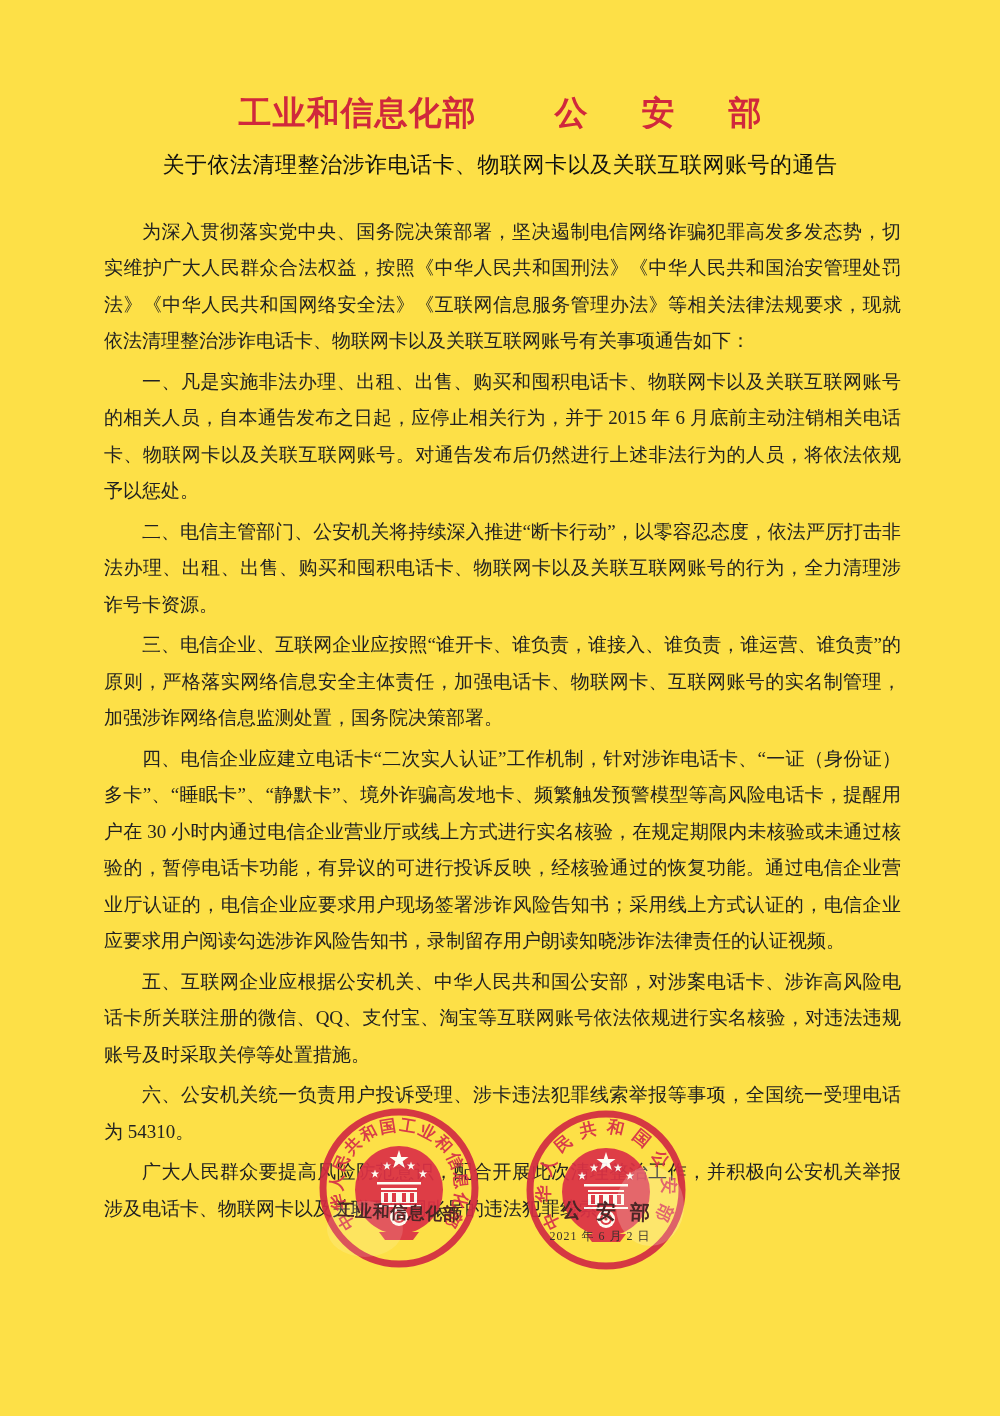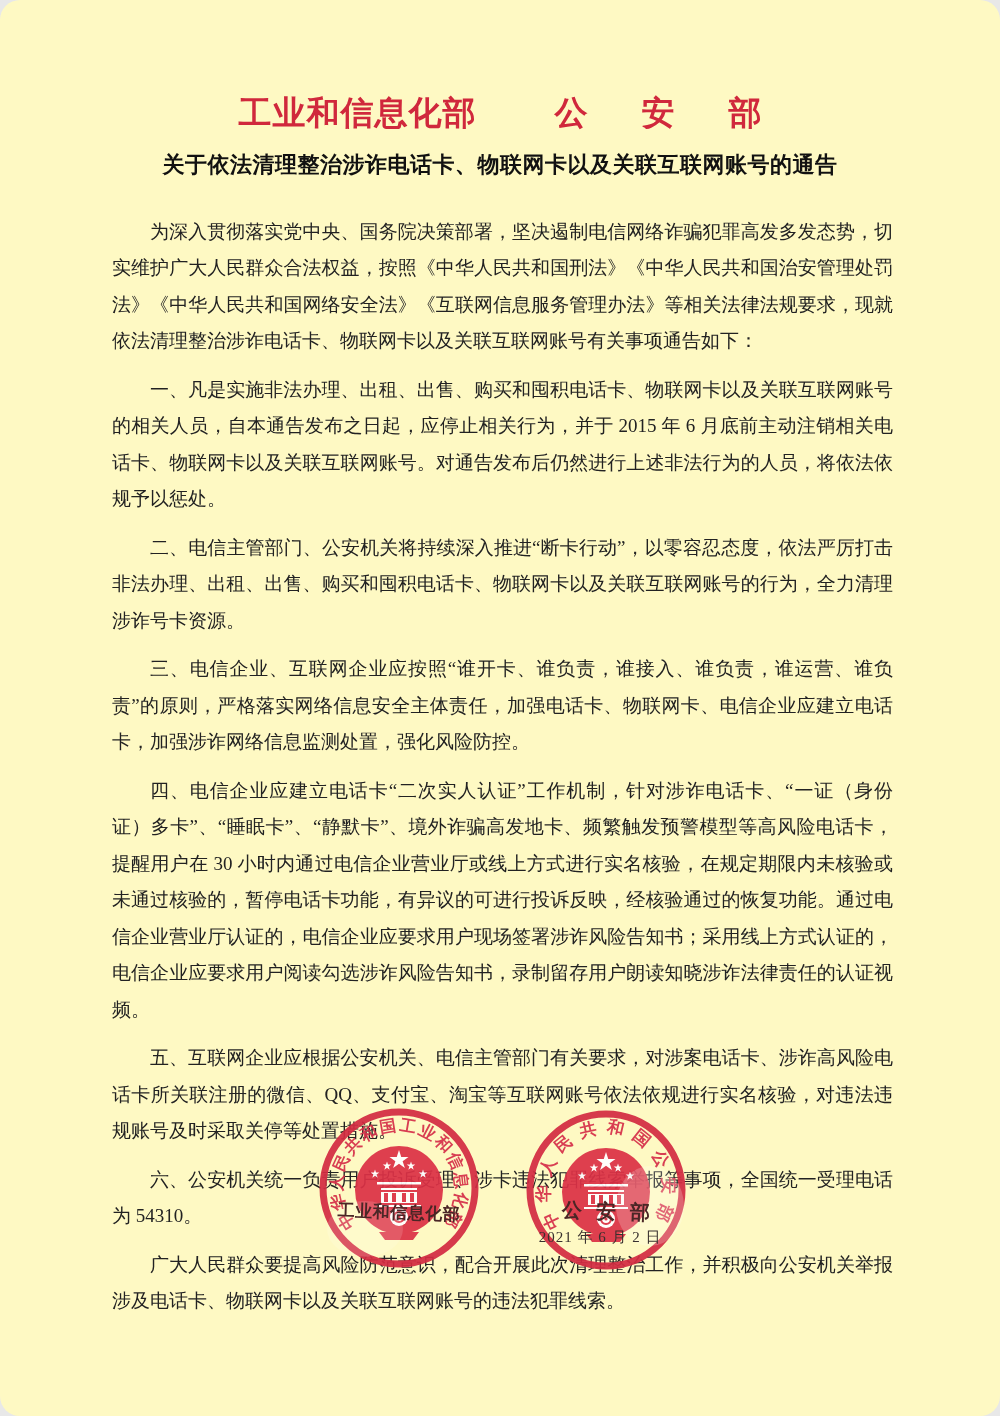--- a/index.html
+++ b/index.html
@@ -1,25 +1,24 @@
 <!DOCTYPE html>
 <html><head>
 <meta charset="utf-8">
 <style>
   * { margin:0; padding:0; box-sizing:border-box; }
   html,body { background:#e8e8e8; }
   .page {
     position:relative;
     width:1000px; height:1416px;
     margin:0 auto;
-    background:#fef9c3;
+    background:#fde047;
     font-family:"Liberation Serif","DejaVu Serif",serif;
     color:#222;
     overflow:hidden;
-    border-radius:20px;
   }
   .red-header {
     margin-top:94px;
     display:flex;
     justify-content:center;
     align-items:baseline;
     gap:78px;
     color:#d0283c;
     font-size:33px;
     font-weight:bold;
@@ -27,34 +26,34 @@
     letter-spacing:1px;
   }
   .ministry-right {
     letter-spacing:54px;
     margin-right:-54px;
   }
   .doc-title {
     margin-top:16px;
     text-align:center;
     font-size:22px;
-    font-weight:bold;
+    font-weight:normal;
     color:#111;
     font-family:"Liberation Sans","DejaVu Sans",sans-serif;
     letter-spacing:0.5px;
   }
   .body-text {
     margin:34px 95px 0 100px;
     font-size:19px;
     line-height:36.5px;
     text-align:justify;
   }
   .body-text p {
     text-indent:2em;
-    margin:12px;
+    margin:4px;
   }
   
   .seal {
     position:absolute;
     width:168px; height:168px;
   }
   .seal-left  { left:315px; top:1104px; }
   .seal-right { left:522px; top:1106px; }
   .seal svg { position:absolute; left:0; top:0; }
   .seal-overlay-name {
@@ -77,21 +76,21 @@
     font-size:20px;
     letter-spacing:14px;
     text-indent:14px;
     transform:rotate(2deg);
   }
   .seal-date {
     position:absolute;
     left:510px; top:1228px;
     width:180px;
     text-align:center;
-    font-size:15px;
+    font-size:12px;
     color:#38302e;
     letter-spacing:1px;
     z-index:4;
     white-space:nowrap;
   }
 </style>
 </head>
 <body>
 
 <div class="page">
@@ -100,23 +99,23 @@
     <span class="ministry-left">工业和信息化部</span>
     <span class="ministry-right">公安部</span>
   </div>
 
   <div class="doc-title">关于依法清理整治涉诈电话卡、物联网卡以及关联互联网账号的通告</div>
 
   <div class="body-text">
     <p>为深入贯彻落实党中央、国务院决策部署，坚决遏制电信网络诈骗犯罪高发多发态势，切实维护广大人民群众合法权益，按照《中华人民共和国刑法》《中华人民共和国治安管理处罚法》《中华人民共和国网络安全法》《互联网信息服务管理办法》等相关法律法规要求，现就依法清理整治涉诈电话卡、物联网卡以及关联互联网账号有关事项通告如下：</p>
     <p>一、凡是实施非法办理、出租、出售、购买和囤积电话卡、物联网卡以及关联互联网账号的相关人员，自本通告发布之日起，应停止相关行为，并于 2015 年 6 月底前主动注销相关电话卡、物联网卡以及关联互联网账号。对通告发布后仍然进行上述非法行为的人员，将依法依规予以惩处。</p>
     <p>二、电信主管部门、公安机关将持续深入推进“断卡行动”，以零容忍态度，依法严厉打击非法办理、出租、出售、购买和囤积电话卡、物联网卡以及关联互联网账号的行为，全力清理涉诈号卡资源。</p>
-    <p>三、电信企业、互联网企业应按照“谁开卡、谁负责，谁接入、谁负责，谁运营、谁负责”的原则，严格落实网络信息安全主体责任，加强电话卡、物联网卡、电信企业应建立电话卡，加强涉诈网络信息监测处置，强化风险防控。</p>
+    <p>三、电信企业、互联网企业应按照“谁开卡、谁负责，谁接入、谁负责，谁运营、谁负责”的原则，严格落实网络信息安全主体责任，加强电话卡、物联网卡、互联网账号的实名制管理，加强涉诈网络信息监测处置，国务院决策部署。</p>
     <p>四、电信企业应建立电话卡“二次实人认证”工作机制，针对涉诈电话卡、“一证（身份证）多卡”、“睡眠卡”、“静默卡”、境外诈骗高发地卡、频繁触发预警模型等高风险电话卡，提醒用户在 30 小时内通过电信企业营业厅或线上方式进行实名核验，在规定期限内未核验或未通过核验的，暂停电话卡功能，有异议的可进行投诉反映，经核验通过的恢复功能。通过电信企业营业厅认证的，电信企业应要求用户现场签署涉诈风险告知书；采用线上方式认证的，电信企业应要求用户阅读勾选涉诈风险告知书，录制留存用户朗读知晓涉诈法律责任的认证视频。</p>
-    <p>五、互联网企业应根据公安机关、电信主管部门有关要求，对涉案电话卡、涉诈高风险电话卡所关联注册的微信、QQ、支付宝、淘宝等互联网账号依法依规进行实名核验，对违法违规账号及时采取关停等处置措施。</p>
+    <p>五、互联网企业应根据公安机关、中华人民共和国公安部，对涉案电话卡、涉诈高风险电话卡所关联注册的微信、QQ、支付宝、淘宝等互联网账号依法依规进行实名核验，对违法违规账号及时采取关停等处置措施。</p>
     <p>六、公安机关统一负责用户投诉受理、涉卡违法犯罪线索举报等事项，全国统一受理电话为 54310。</p>
     <p>广大人民群众要提高风险防范意识，配合开展此次清理整治工作，并积极向公安机关举报涉及电话卡、物联网卡以及关联互联网账号的违法犯罪线索。</p>
   </div>
 
   <div class="seal seal-left">
     <svg width="168" height="168" viewBox="0 0 168 168">
       <defs>
         <path id="arcL" d="M 43.7,124.3 A 57,57 0 1 1 124.3,124.3" fill="none"></path>
         <g id="star">
           <polygon points="0,-10 2.25,-3.09 9.51,-3.09 3.63,1.18 5.88,8.09 0,3.82 -5.88,8.09 -3.63,1.18 -9.51,-3.09 -2.25,-3.09"></polygon>

